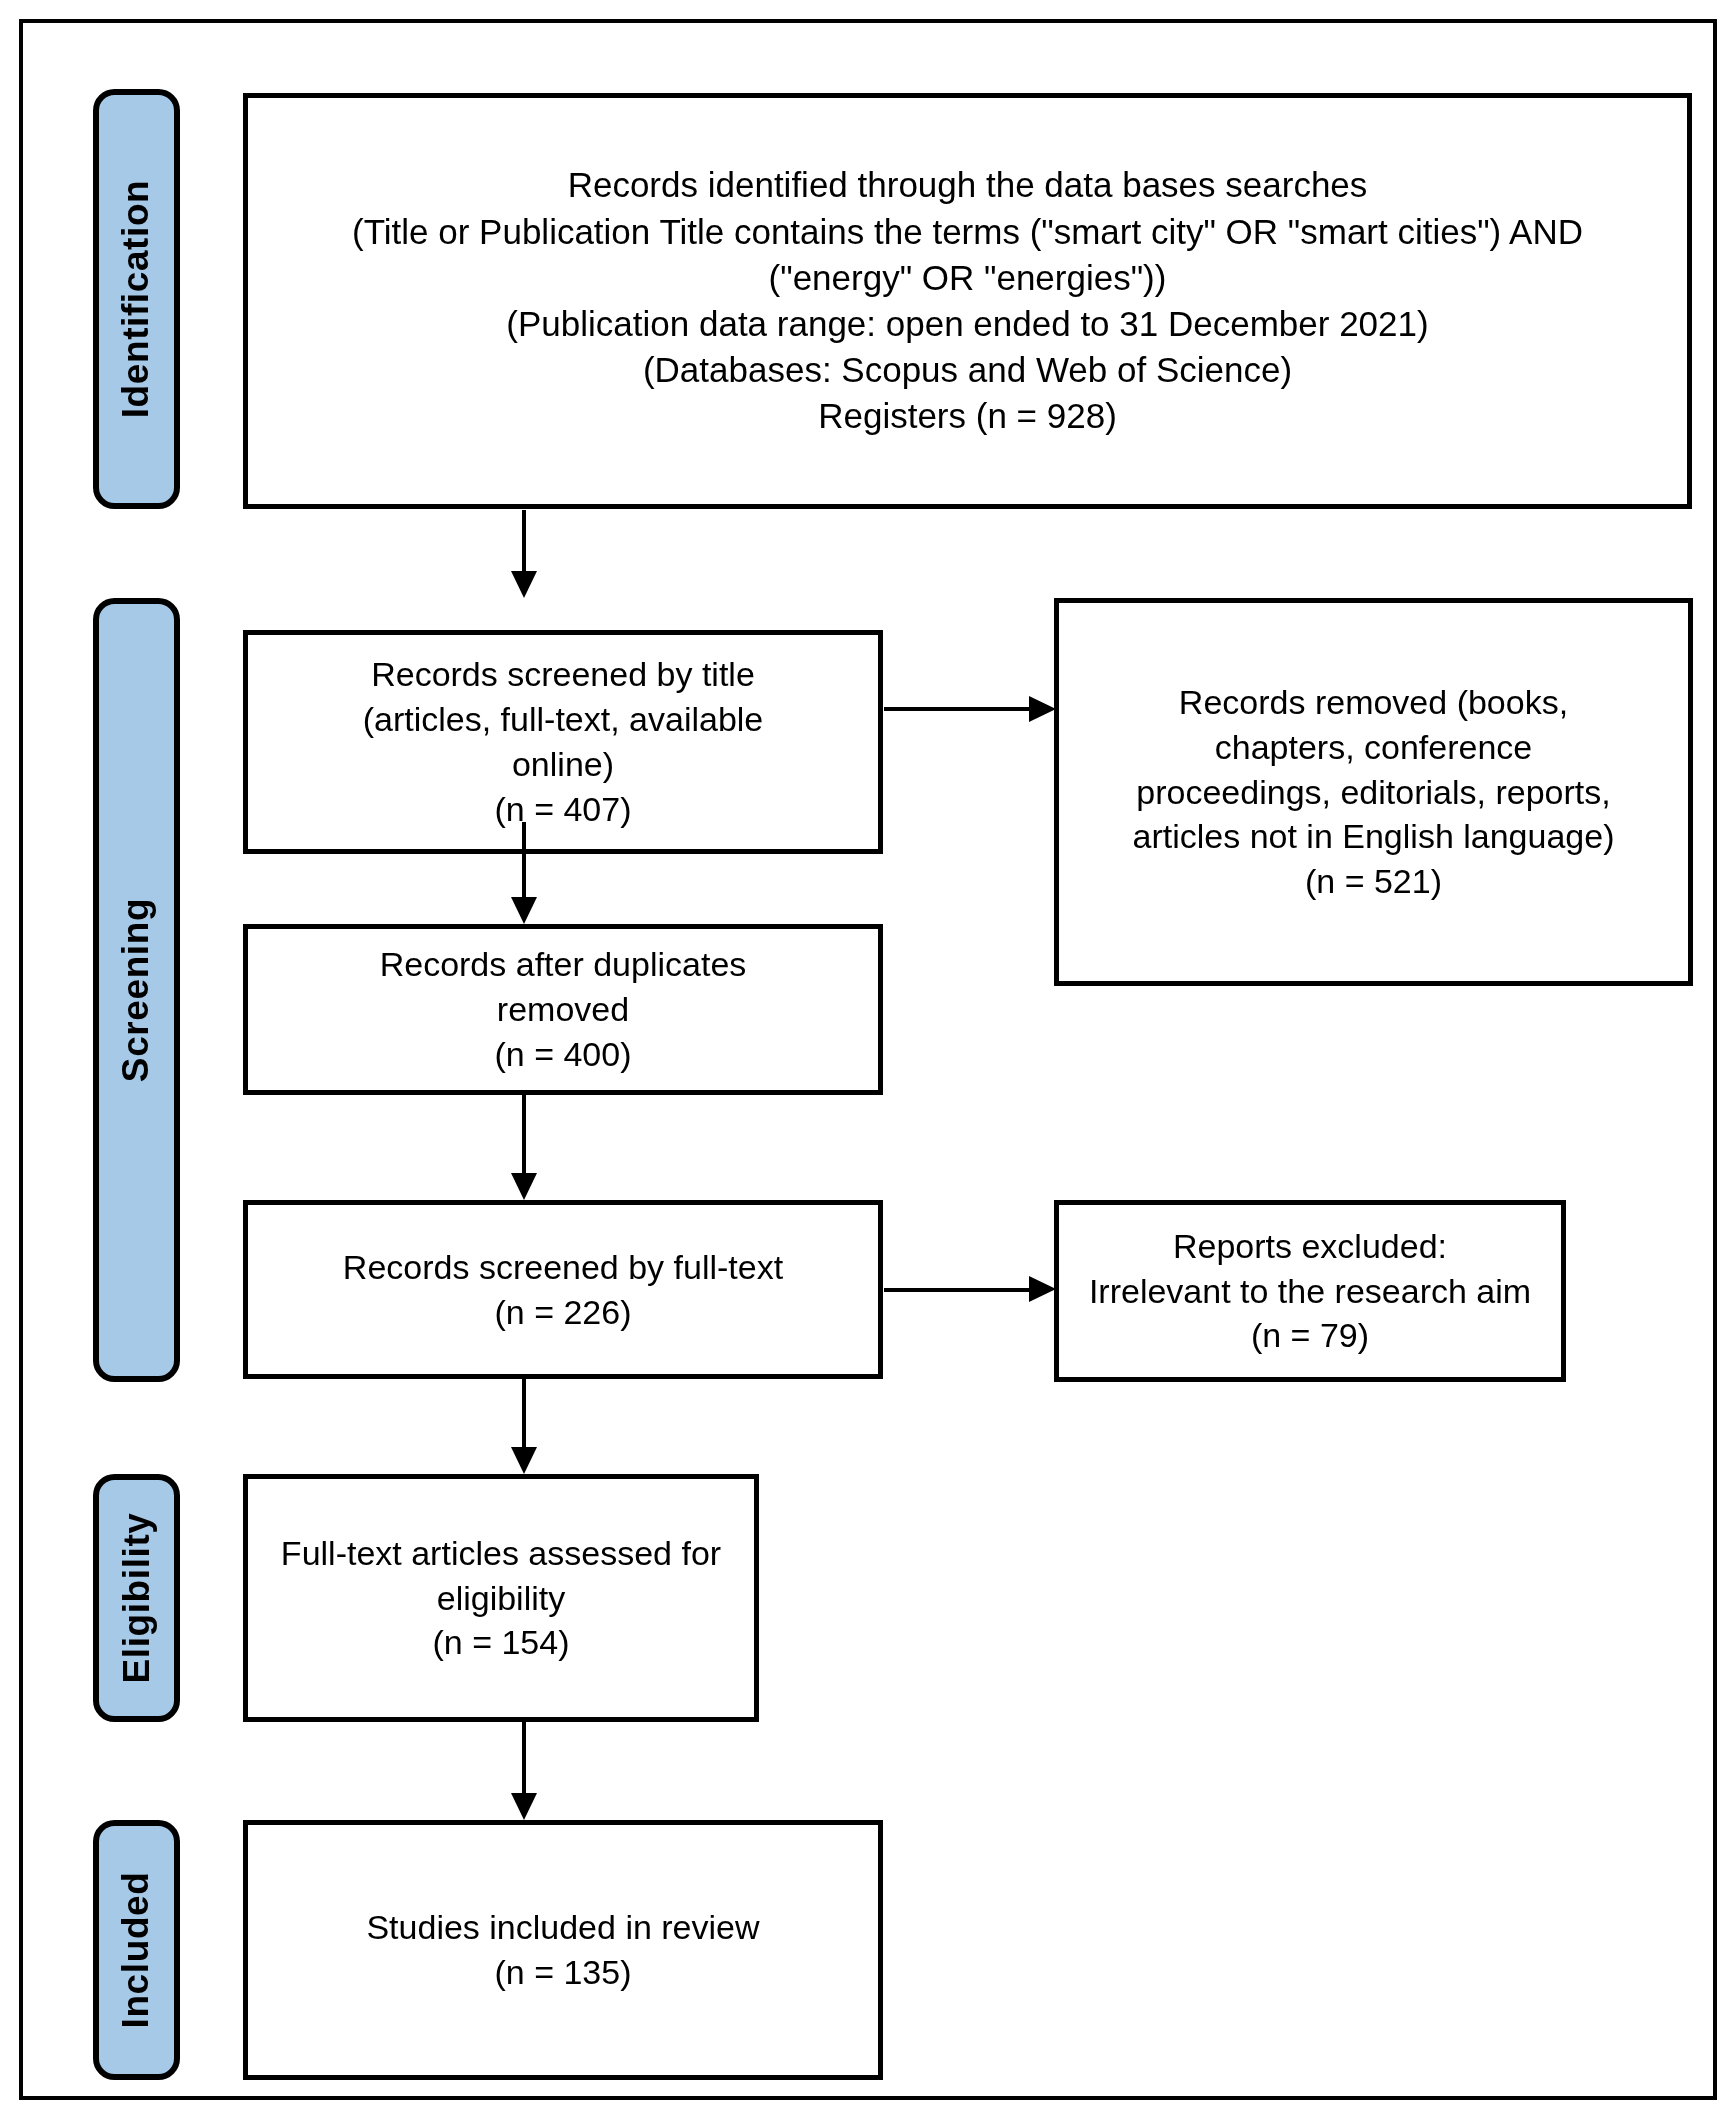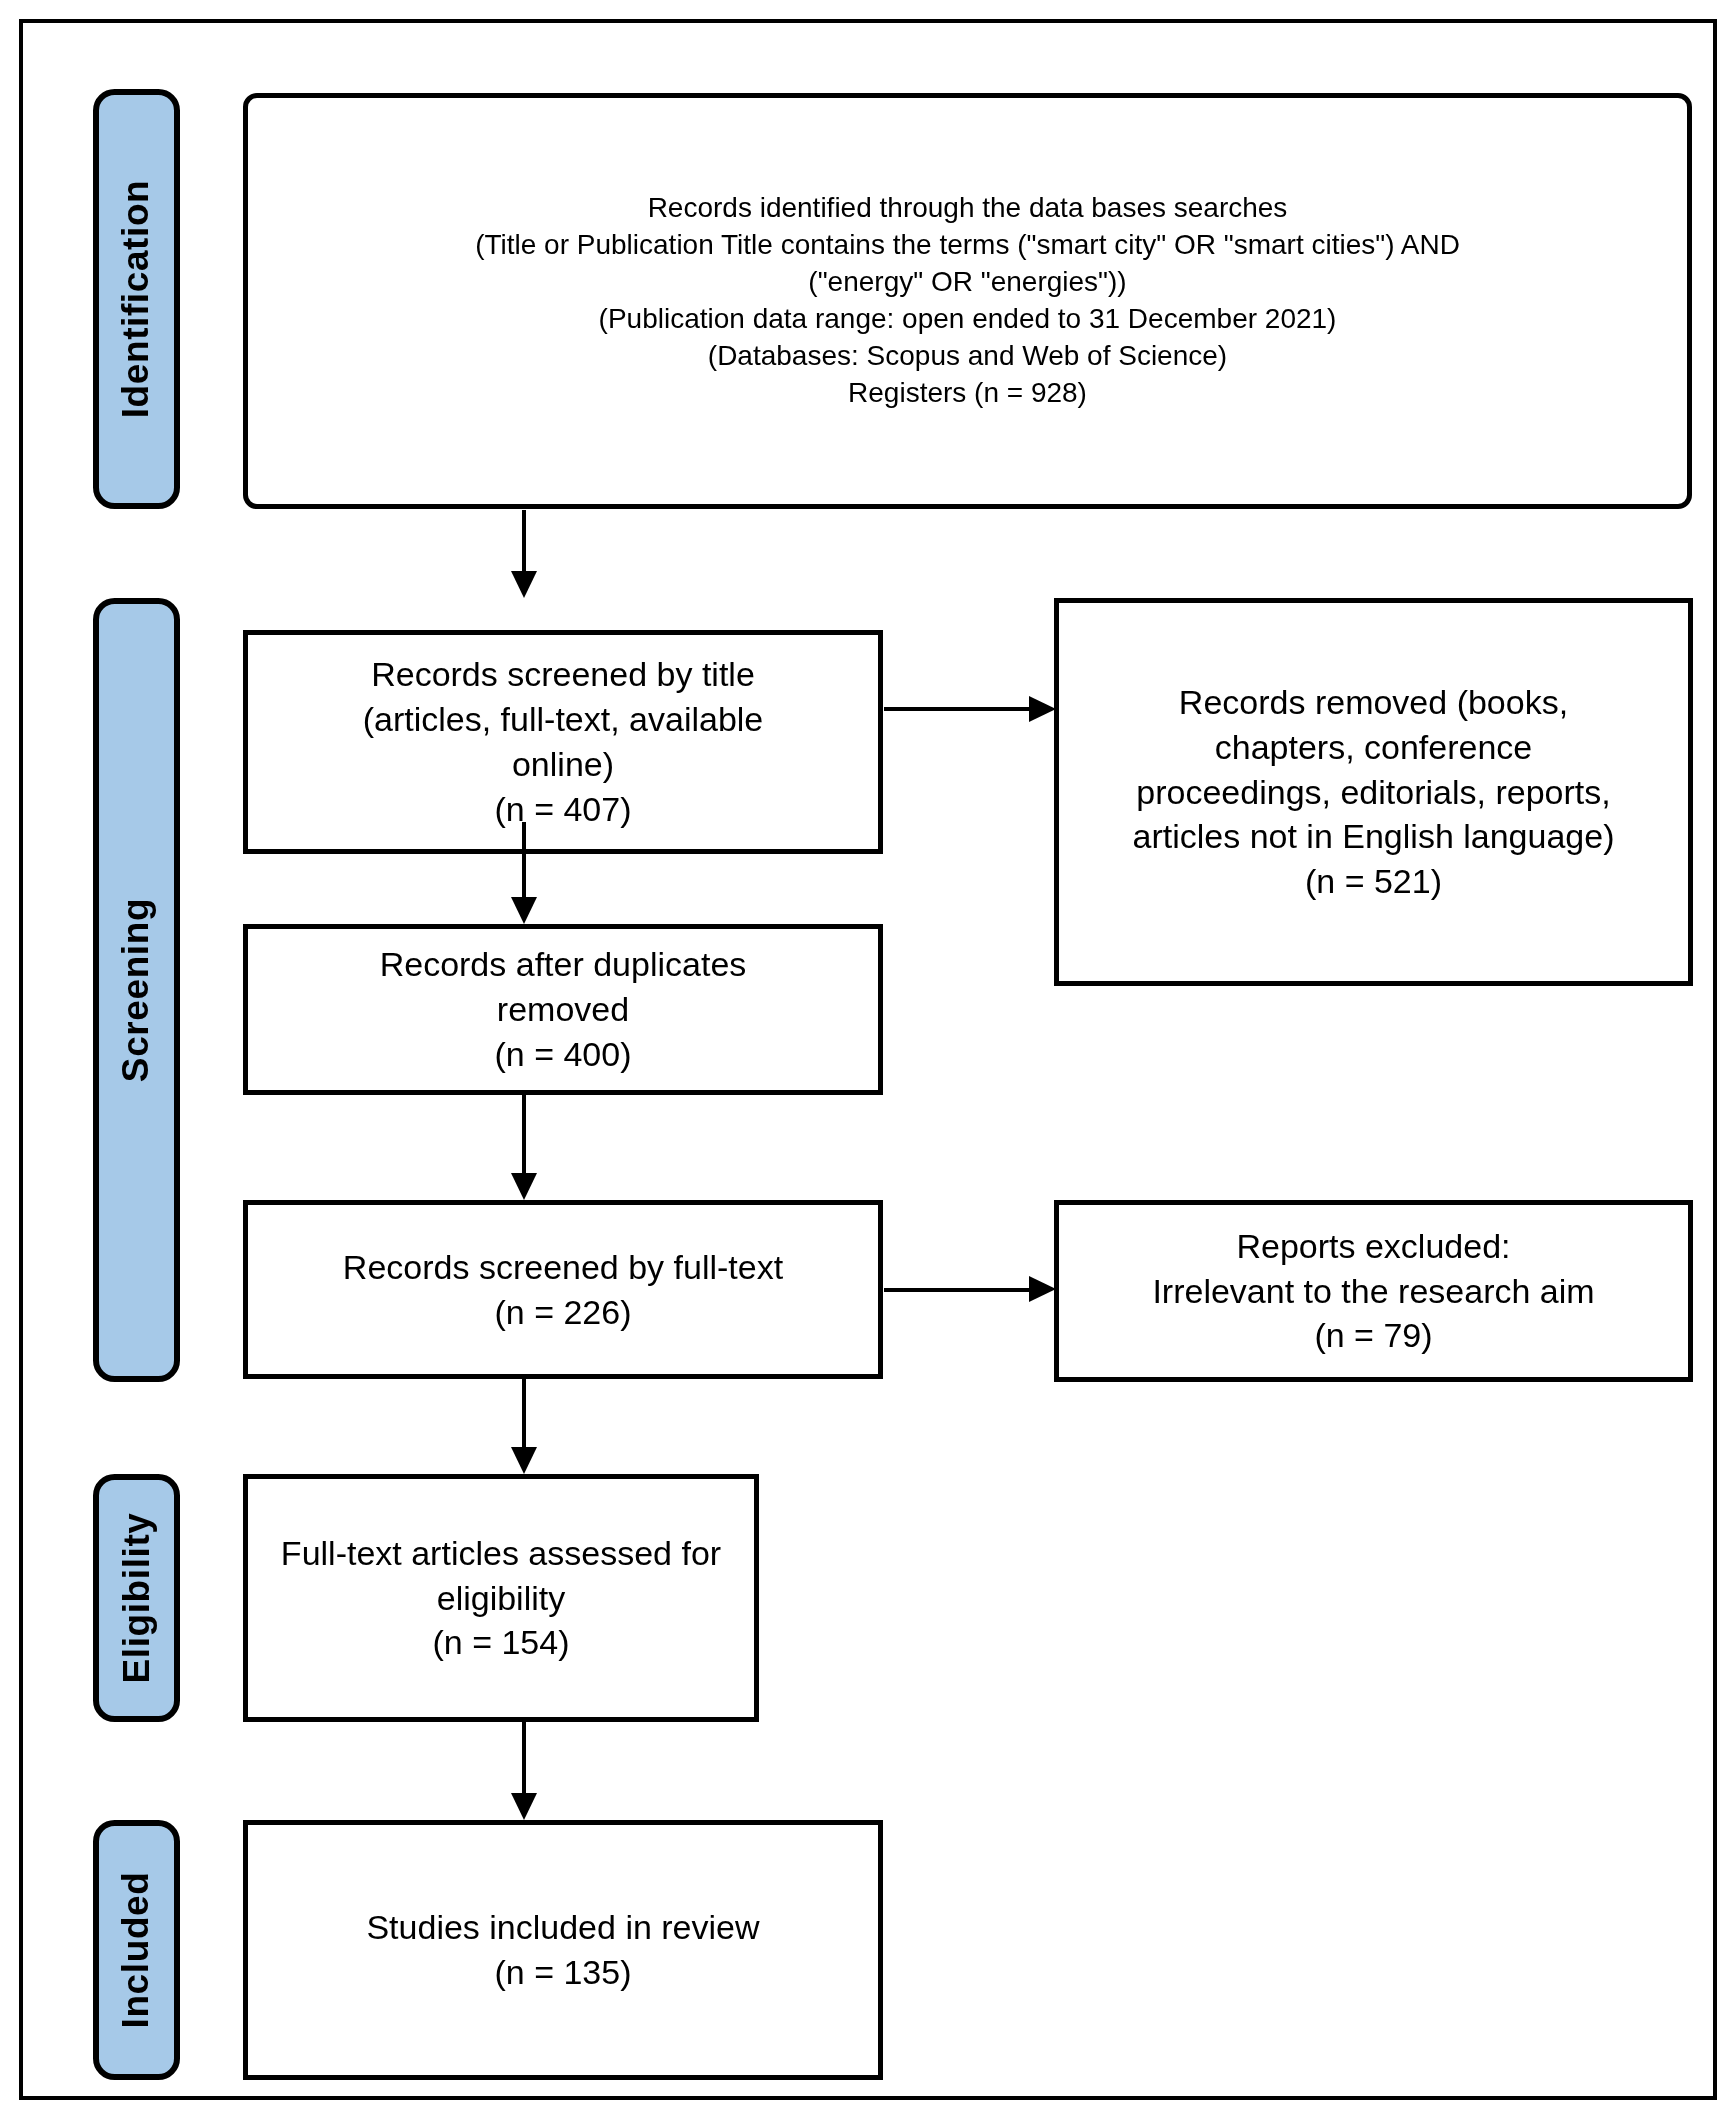--- a/index.html
+++ b/index.html
@@ -33,23 +33,22 @@
     display: flex;
     align-items: center;
     justify-content: center;
     text-align: center;
     font-size: 34px;
     line-height: 1.32;
     white-space: pre-line;
     padding: 0 14px;
   }
   .flow-box.tight {
-    font-size: 28px;
+    font-size: 35px;
     padding: 0 6.3px;
-    border-radius: 14px;
   }
   .stage-label {
     position: absolute;
     background: #A6C9E8;
     border: 6.3px solid #000000;
     border-radius: 21.6px;
     box-sizing: border-box;
     display: flex;
     align-items: center;
     justify-content: center;
@@ -126,21 +125,21 @@
 articles not in English language)
 (n = 521)</div>
 
   <div class="flow-box" style="left:243px; top:924px; width:640px; height:171px;">Records after duplicates
 removed
 (n = 400)</div>
 
   <div class="flow-box" style="left:243px; top:1200px; width:640px; height:179px;">Records screened by full-text
 (n = 226)</div>
 
-  <div class="flow-box" style="left:1054px; top:1200px; width:639px; height:182px;">Reports excluded:
+  <div class="flow-box" style="left:1054px; top:1200px; width:512px; height:182px;">Reports excluded:
 Irrelevant to the research aim
 (n = 79)</div>
 
   <div class="flow-box" style="left:243px; top:1474px; width:516px; height:248px;">Full-text articles assessed for
 eligibility
 (n = 154)</div>
 
   <div class="flow-box" style="left:243px; top:1820px; width:640px; height:260px;">Studies included in review
 (n = 135)</div>
 

